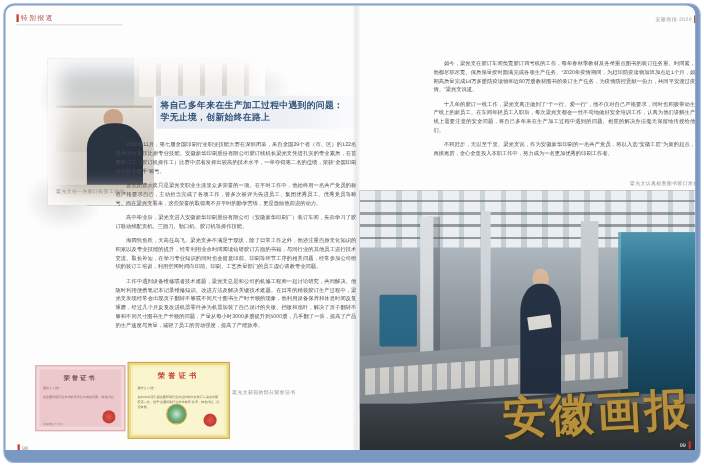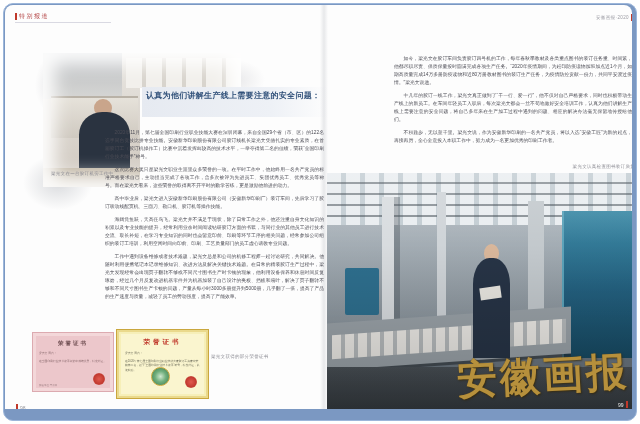--- a/index.html
+++ b/index.html
@@ -157,21 +157,22 @@
         <div class="pl-machine"></div>
         <div class="pl-machine2"></div>
         <div class="pl-cam"></div>
         <div class="pl-head"></div>
         <div class="pl-man"></div>
         <div class="pl-desk"></div>
         <div class="pl-fade"></div>
       </div>
 
       <div class="title-panel">
-        <div>认真为他们讲解生产线上需要注意的安全问题：</div>
+        <div>将自己多年来在生产加工过程中遇到的问题：</div>
+        <div>学无止境，创新始终在路上</div>
       </div>
 
       <div class="cap cap-left">梁光文在一台胶订机旁工作中</div>
 
       <div class="body-text body-left">
         <p>2020年11月，第七届全国印刷行业职业技能大赛在深圳闭幕，来自全国29个省（市、区）的122名选手同台竞技比拼专业技能。安徽新华印刷股份有限公司胶订线机长梁光文凭借扎实的专业素质，在首届胶订工（胶订机操作工）比赛中沉着发挥出较高的技术水平，一举夺得第二名的佳绩，荣获“全国印刷行业技术能手”称号。</p>
         <p>这次比赛大奖只是梁光文职业生涯里众多荣誉的一项。在平时工作中，他始终用一名共产党员的标准严格要求自己，主动担当完成了各项工作，曾多次被评为先进员工、集团优秀员工、优秀党员等称号。而在梁光文看来，这些荣誉的取得离不开平时的勤学苦练，更是激励他前进的动力。</p>
         <p>高中毕业后，梁光文进入安徽新华印刷股份有限公司（安徽新华印刷厂）装订车间，先后学习了胶订联动线配页机、三面刀、勒口机、胶订机等操作技能。</p>
         <p>海阔凭鱼跃，天高任鸟飞。梁光文并不满足于现状，除了日常工作之外，他还注重自身文化知识的积累以及专业技能的提升，经常利用业余时间阅读钻研胶订方面的书籍，与同行业的其他员工进行技术交流、取长补短，在学习专业知识的同时也会留意印前、印刷等环节工序的相关问题，经常参加公司组织的装订工培训，利用空闲时间向印前、印刷、工艺质量部门的员工虚心请教专业问题。</p>
         <p>工作中遇到设备维修或者技术难题，梁光文总是和公司的机修工程师一起讨论研究，共同解决。他随时利用便携笔记本记录维修知识、改进方法及解决关键技术难题。在日常的精装胶订生产过程中，梁光文发现经常会出现页子翻转不够或不同尺寸图书生产时卡顿的现象，他利用设备保养和休息时间反复琢磨，经过几个月反复改进机器零件并为机器加装了自己设计的夹板、挡板和扇叶，解决了页子翻转不够和不同尺寸图书生产卡顿的问题，产量从每小时3000多册提升到5000册，几乎翻了一倍，提高了产品的生产速度与质量，减轻了员工的劳动强度，提高了产能效率。</p>

